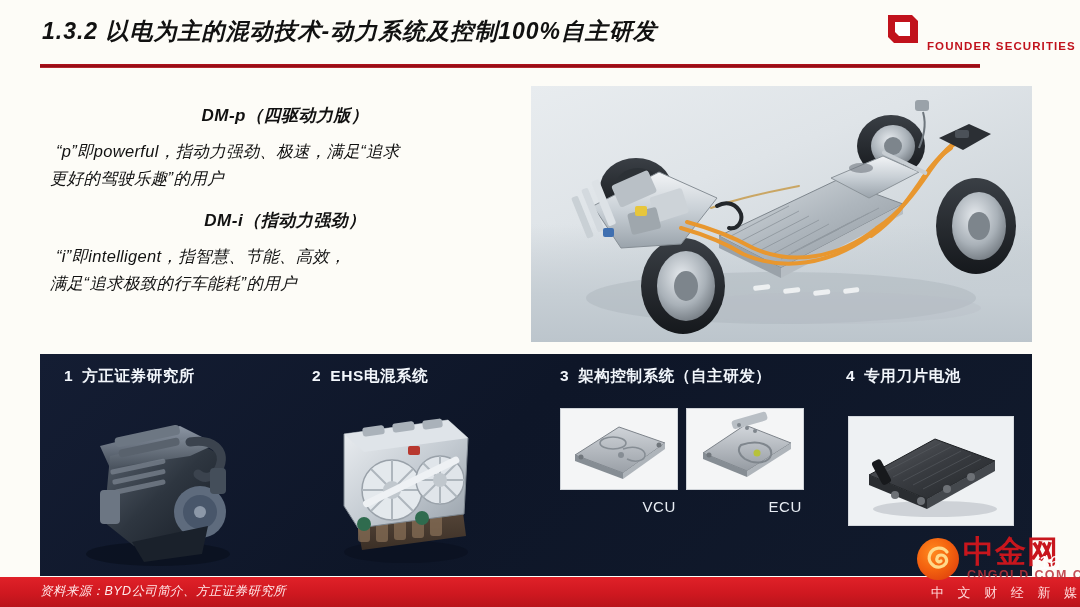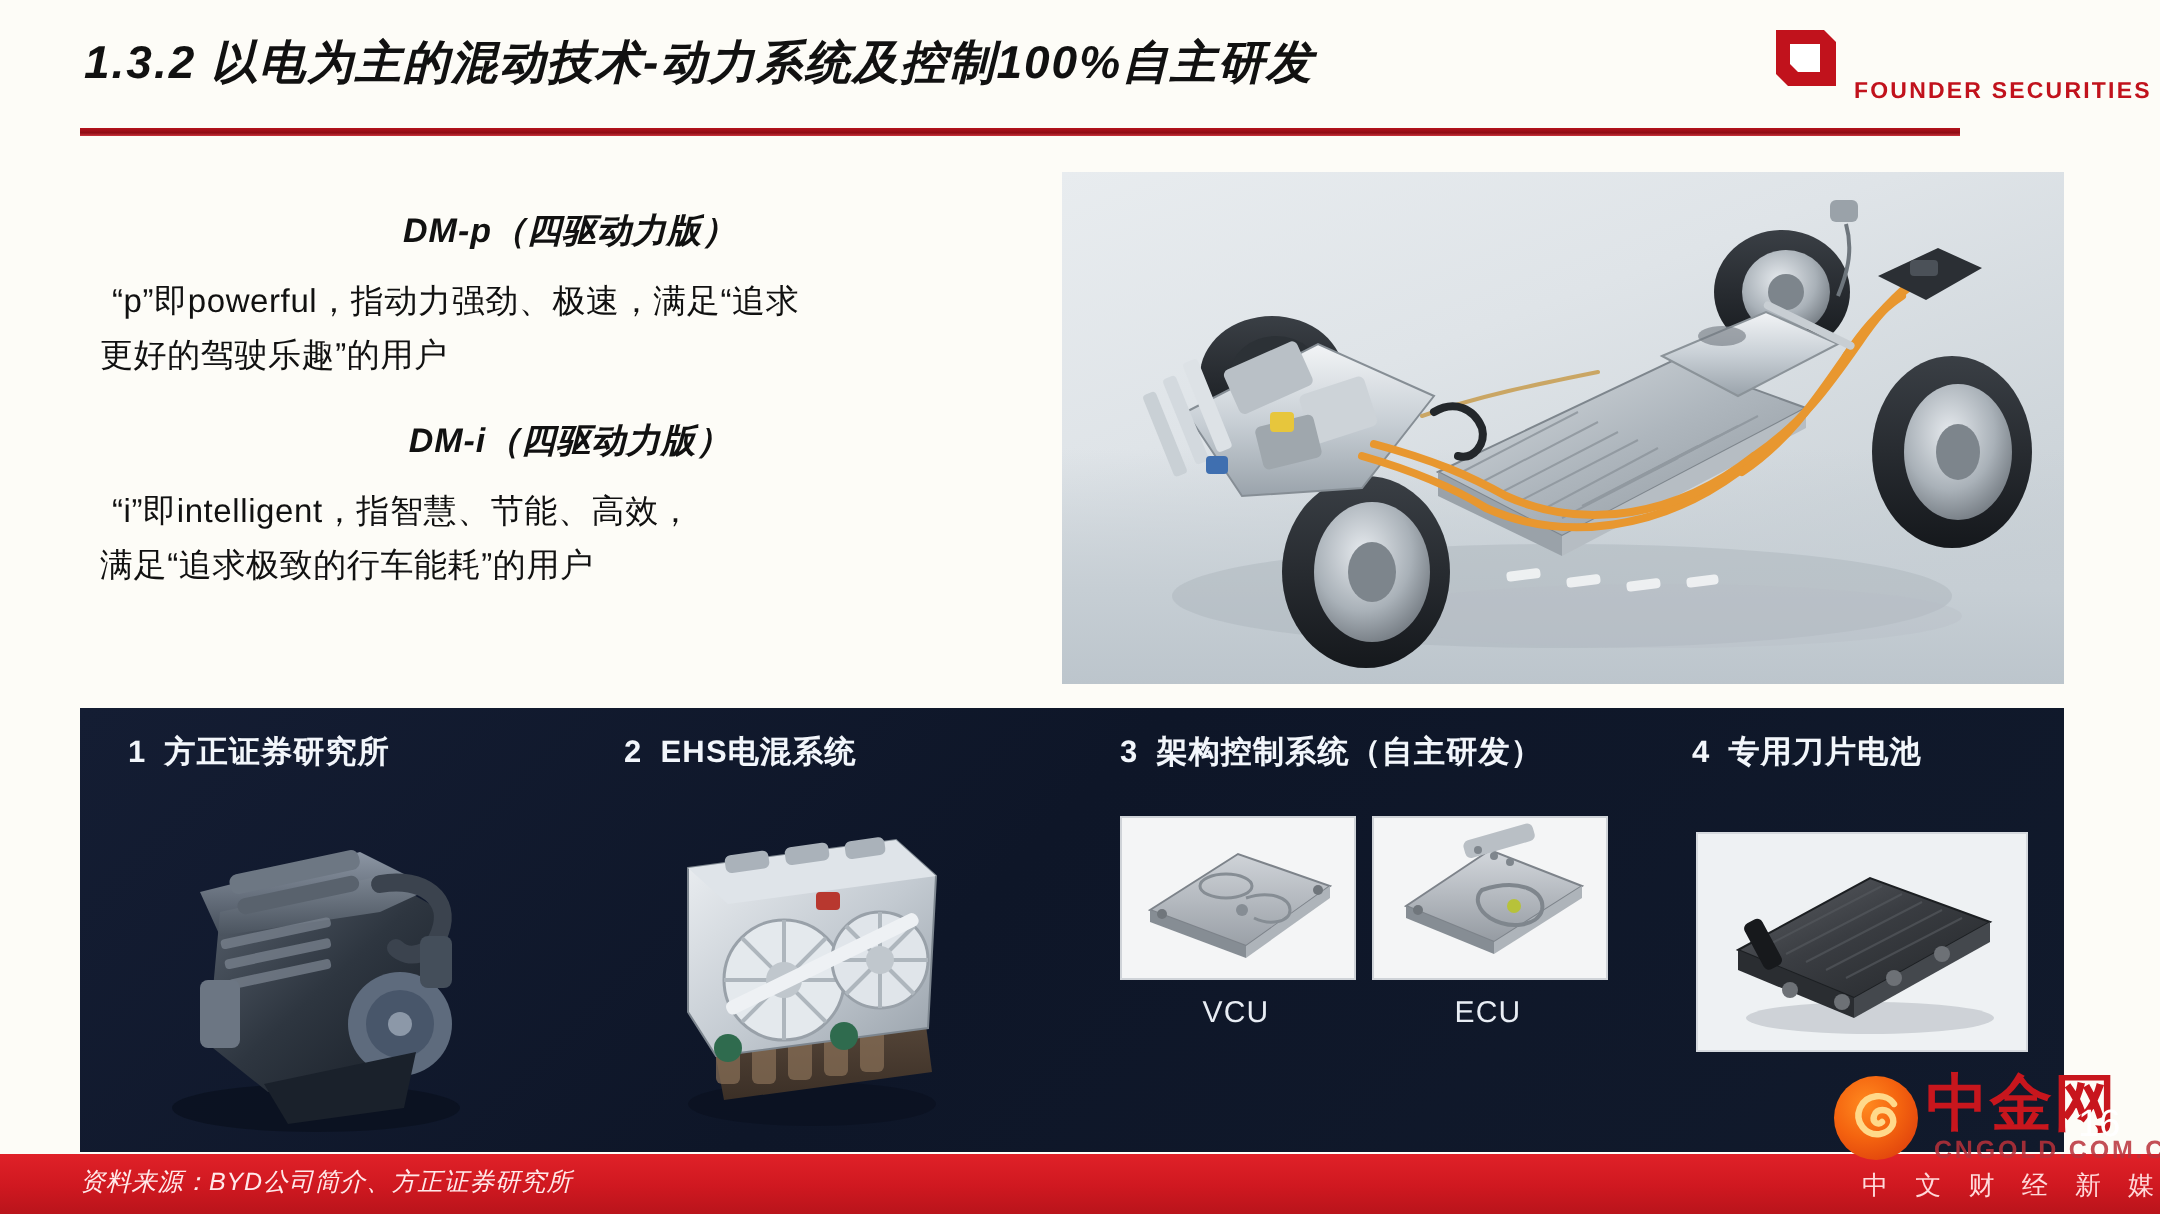--- a/index.html
+++ b/index.html
@@ -35,21 +35,21 @@
   }
 
   
   .textblock{position:absolute;left:50px;top:104px;width:470px;}
   .tb-head{
     font-size:17px;font-weight:700;color:#111;font-style:italic;
     margin:0 0 11px 0;letter-spacing:.5px;text-align:center;
   }
   .tb-head.second{margin-top:18px;}
   .tb-line{
-    font-size:16.5px;color:#111;
+    font-size:16.5px;color:#111;font-style:italic;
     line-height:1.62;letter-spacing:.3px;margin:0;
   }
   .tb-line.indent{text-indent:6px;}
 
   
   .hero{
     position:absolute;left:531px;top:86px;width:501px;height:256px;
     overflow:hidden;
     background:linear-gradient(160deg,#e8ecef 0%,#dfe4e8 35%,#cfd6db 70%,#c3cbd1 100%);
   }
@@ -79,21 +79,21 @@
   .p-num{font-size:15.5px;font-weight:700;color:#f2f6fb;}
   .p-art{position:absolute;left:0;top:40px;width:100%;height:178px;}
   .p-art svg{display:block;}
 
   .ecu-box{
     position:absolute;background:#f4f5f6;border:1px solid #cfd3d8;
     overflow:hidden;
   }
   .ecu-cap{
     position:absolute;color:#e8edf4;font-size:15px;letter-spacing:.6px;
-    text-align:center;
+    text-align:right;
   }
   .batt-box{
     position:absolute;left:22px;top:22px;width:164px;height:108px;
     background:linear-gradient(150deg,#f2f4f6 0%,#e7eaee 100%);
     border:1px solid #d5d9de;overflow:hidden;
   }
 
   
   .footer{
     position:absolute;left:0;bottom:0;width:1080px;height:30px;
@@ -147,21 +147,21 @@
         <path d="M9 10 H24 V24 H13 L9 20 Z" fill="#ffffff"></path>
       </svg>
     </div>
     <div class="logo-en">FOUNDER SECURITIES</div>
   </div>
 
   <div class="textblock">
     <p class="tb-head">DM-p（四驱动力版）</p>
     <p class="tb-line indent">“p”即powerful，指动力强劲、极速，满足“追求</p>
     <p class="tb-line">更好的驾驶乐趣”的用户</p>
-    <p class="tb-head second">DM-i（四驱动力版）</p>
+    <p class="tb-head second">DM-i（指动力强劲）</p>
     <p class="tb-line indent">“i”即intelligent，指智慧、节能、高效，</p>
     <p class="tb-line">满足“追求极致的行车能耗”的用户</p>
   </div>
 
   <div class="hero">
     <div class="hero-floor"></div>
     <svg width="501" height="256" viewBox="0 0 501 256">
       <defs>
         <linearGradient id="metal" x1="0" y1="0" x2="0" y2="1">
           <stop offset="0" stop-color="#f2f4f6"></stop>

